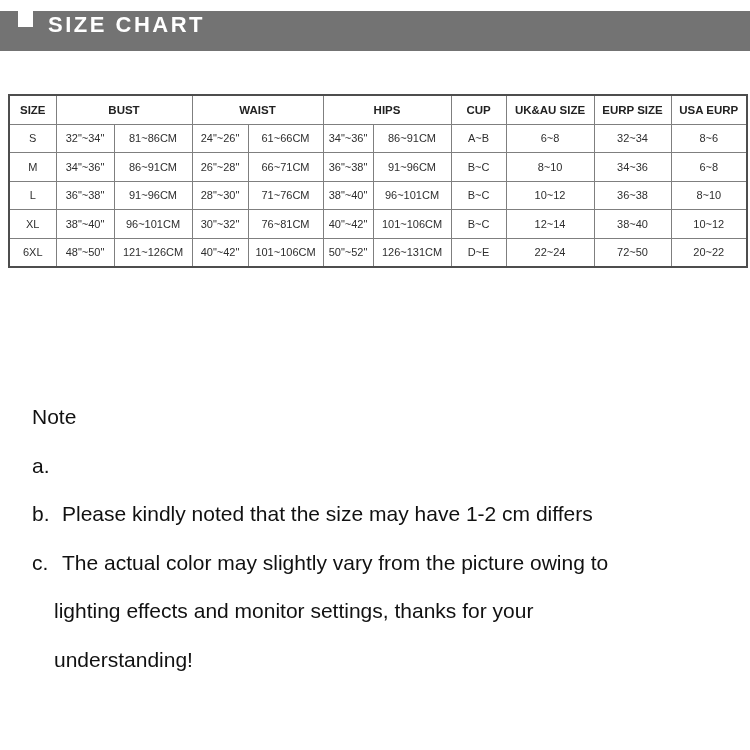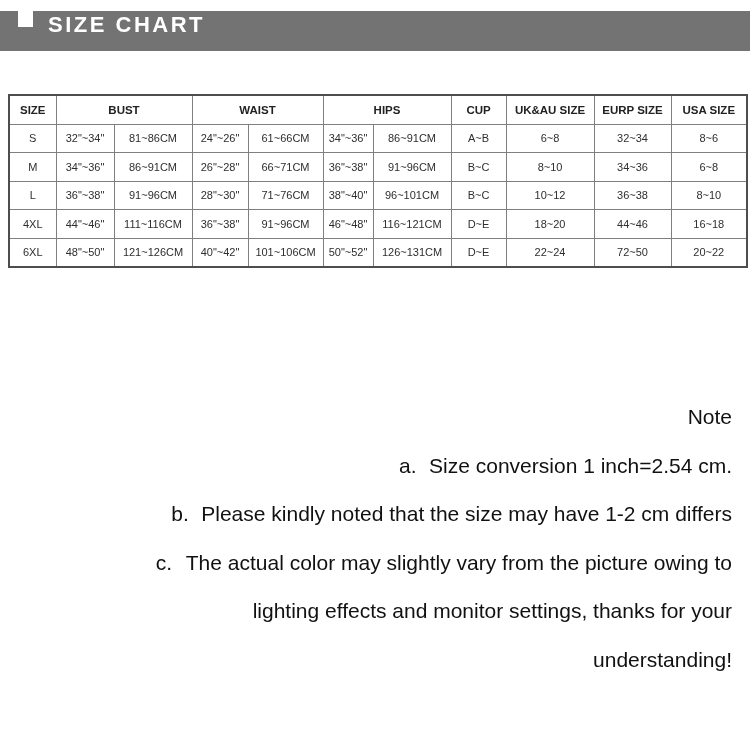--- a/index.html
+++ b/index.html
@@ -60,21 +60,21 @@
   table.size-chart td { height: 28.5px; }
 
   
   .notes {
     position: absolute; left: 32px; top: 393px;
     font-size: 21px;
     line-height: 48.5px;
     color: #111111;
     width: 700px;
   }
-  .note-line { display: flex; white-space: nowrap; justify-content: flex-end; }
+  .note-line { display: flex; white-space: nowrap; }
   .note-prefix { width: 30px; flex: 0 0 30px; }
   .note-cont { padding-left: 22px; }
 </style>
 </head>
 <body>
 
 <div class="title-bar">
   <div class="title-square"></div>
   <div class="title-text">SIZE CHART</div>
 </div>
@@ -96,21 +96,21 @@
     </colgroup>
     <thead>
       <tr>
         <th>SIZE</th>
         <th colspan="2">BUST</th>
         <th colspan="2">WAIST</th>
         <th colspan="2">HIPS</th>
         <th>CUP</th>
         <th>UK&amp;AU SIZE</th>
         <th>EURP SIZE</th>
-        <th>USA SIZE</th>
+        <th>USA EURP</th>
       </tr>
     </thead>
     <tbody id="size-table-body">
         <tr>
           <td>S</td>
           <td>32"~34"</td>
           <td>81~86CM</td>
           <td>24"~26"</td>
           <td>61~66CM</td>
           <td>34"~36"</td>
@@ -140,31 +140,31 @@
           <td>28"~30"</td>
           <td>71~76CM</td>
           <td>38"~40"</td>
           <td>96~101CM</td>
           <td>B~C</td>
           <td>10~12</td>
           <td>36~38</td>
           <td>8~10</td>
         </tr>
         <tr>
-          <td>4XL</td>
-          <td>44"~46"</td>
-          <td>111~116CM</td>
-          <td>36"~38"</td>
-          <td>91~96CM</td>
-          <td>46"~48"</td>
-          <td>116~121CM</td>
-          <td>D~E</td>
-          <td>18~20</td>
-          <td>44~46</td>
-          <td>16~18</td>
+          <td>XL</td>
+          <td>38"~40"</td>
+          <td>96~101CM</td>
+          <td>30"~32"</td>
+          <td>76~81CM</td>
+          <td>40"~42"</td>
+          <td>101~106CM</td>
+          <td>B~C</td>
+          <td>12~14</td>
+          <td>38~40</td>
+          <td>10~12</td>
         </tr>
         <tr>
           <td>6XL</td>
           <td>48"~50"</td>
           <td>121~126CM</td>
           <td>40"~42"</td>
           <td>101~106CM</td>
           <td>50"~52"</td>
           <td>126~131CM</td>
           <td>D~E</td>
@@ -176,21 +176,20 @@
   </table>
 </div>
 
 <div class="notes">
   <div class="note-line">
     <span>Note</span>
   </div>
   <div id="notes-items">
       <div class="note-line">
         <span class="note-prefix">a.</span>
-        <span>Size conversion 1 inch=2.54 cm.</span>
       </div>
       <div class="note-line">
         <span class="note-prefix">b.</span>
         <span>Please kindly noted that the size may have 1-2 cm differs</span>
       </div>
       <div class="note-line">
         <span class="note-prefix">c.</span>
         <span>The actual color may slightly vary from the picture owing to</span>
       </div>
       <div class="note-line">

